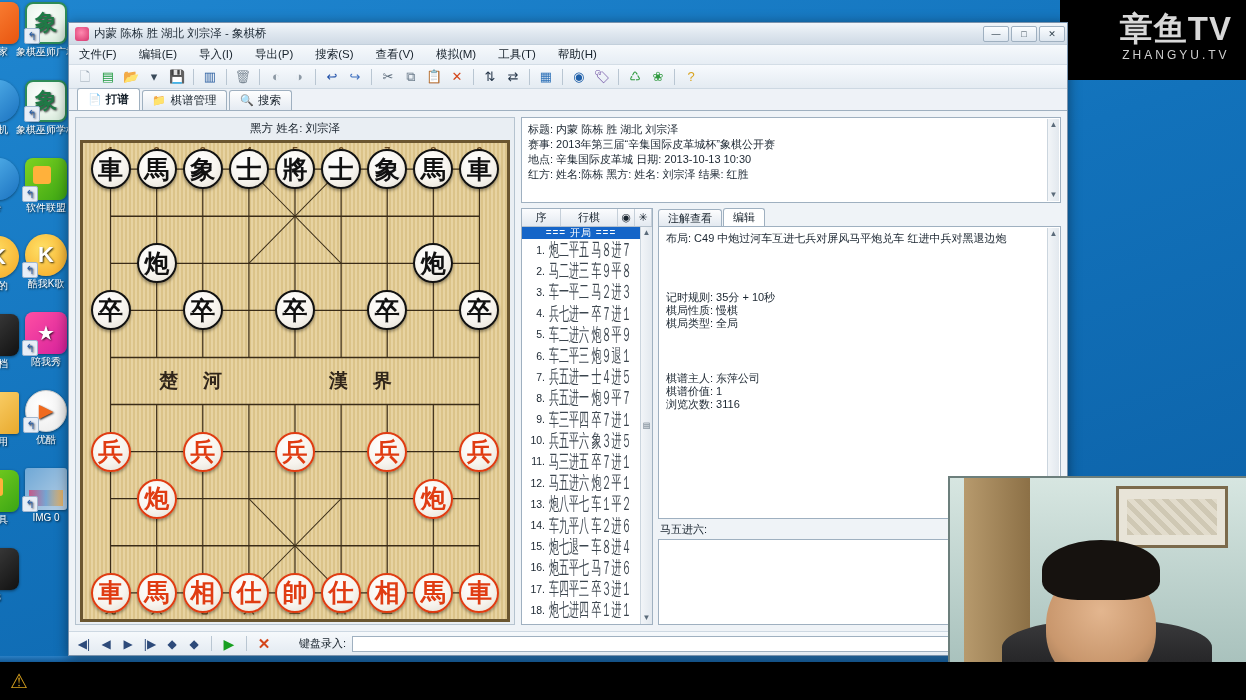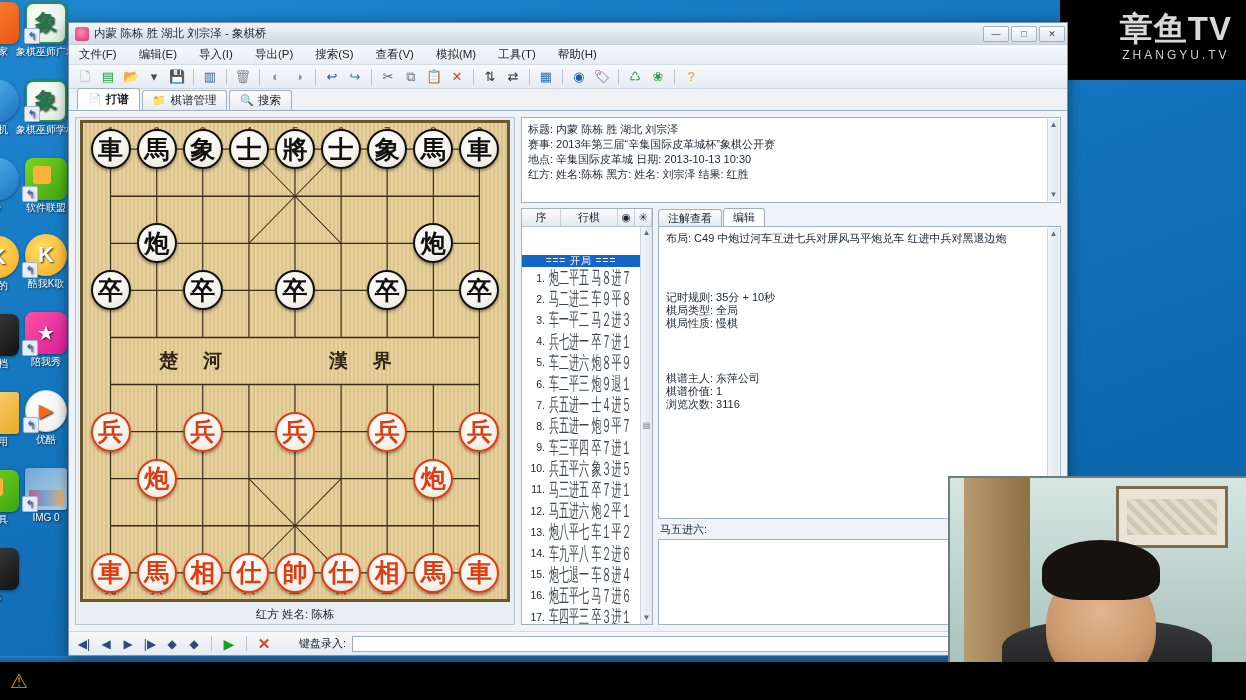--- a/index.html
+++ b/index.html
@@ -213,21 +213,21 @@
   .ml-head {
     height: 18px; flex: 0 0 18px; display: flex;
     background: linear-gradient(180deg,#fbfcfe,#e3e9f0);
     border-bottom: 1px solid #b6c2cd; font-size: 11px; color:#1a2530;
   }
   .ml-head div {
     display:flex; align-items:center; justify-content:center;
     border-right: 1px solid #c5cfd9;
   }
   .ml-body { flex:1; position: relative; overflow: hidden; display:flex; }
-  .ml-rows { flex:1; overflow:hidden;margin-top:28px; }
+  .ml-rows { flex:1; overflow:hidden; }
   .ml-sel {
     background: #1565c8; color: #fff; font-size: 10px;
     height: 12px; display:flex; align-items:center; justify-content:center;
     letter-spacing: 1px;
   }
   .ml-row {
     height: 21.2px; display: flex; align-items: center;
     font-size: 10.5px; color: #1a2530; padding-left: 3px;
     overflow: hidden; position: relative;
   }
@@ -489,20 +489,21 @@
       </div>
       <div class="tab">
         <span class="ti">🔍</span>
         <span>搜索</span>
       </div>
     </div>
 
   <div class="workspace">
 
     <div id="board-panel">
+      <div class="player-label">黑方 姓名: 刘宗泽</div>
       <div id="board-wrap">
         <div id="board">
           <svg id="board-lines" viewBox="0 0 100 100" preserveAspectRatio="none">
               <line x1="6.5" y1="5.5" x2="93.5" y2="5.5" stroke="#3a2c18" stroke-width="0.28"></line>
               <line x1="6.5" y1="15.38888888888889" x2="93.5" y2="15.38888888888889" stroke="#3a2c18" stroke-width="0.28"></line>
               <line x1="6.5" y1="25.27777777777778" x2="93.5" y2="25.27777777777778" stroke="#3a2c18" stroke-width="0.28"></line>
               <line x1="6.5" y1="35.16666666666667" x2="93.5" y2="35.16666666666667" stroke="#3a2c18" stroke-width="0.28"></line>
               <line x1="6.5" y1="45.05555555555556" x2="93.5" y2="45.05555555555556" stroke="#3a2c18" stroke-width="0.28"></line>
               <line x1="6.5" y1="54.94444444444444" x2="93.5" y2="54.94444444444444" stroke="#3a2c18" stroke-width="0.28"></line>
               <line x1="6.5" y1="64.83333333333334" x2="93.5" y2="64.83333333333334" stroke="#3a2c18" stroke-width="0.28"></line>
@@ -583,21 +584,20 @@
               <div class="piece red" style="left: 28.25%; top: 94.5%;">相</div>
               <div class="piece red" style="left: 39.125%; top: 94.5%;">仕</div>
               <div class="piece red" style="left: 50%; top: 94.5%;">帥</div>
               <div class="piece red" style="left: 60.875%; top: 94.5%;">仕</div>
               <div class="piece red" style="left: 71.75%; top: 94.5%;">相</div>
               <div class="piece red" style="left: 82.625%; top: 94.5%;">馬</div>
               <div class="piece red" style="left: 93.5%; top: 94.5%;">車</div>
             </div>
         </div>
       </div>
-      <div class="player-label">红方 姓名: 陈栋</div>
     </div>
 
     <div id="right-panel">
 
       <div class="info-box">
         <div class="line">标题: 内蒙 陈栋 胜 湖北 刘宗泽</div>
         <div class="line">赛事: 2013年第三届“辛集国际皮革城杯”象棋公开赛</div>
         <div class="line">地点: 辛集国际皮革城    日期: 2013-10-13 10:30</div>
         <div class="line">红方: 姓名:陈栋    黑方: 姓名: 刘宗泽    结果: 红胜</div>
         <div class="vscroll">
@@ -701,22 +701,22 @@
 
         <div id="editor">
           <div class="ed-tabs" id="ed-tabs">
               <div class="ed-tab">注解查看</div>
               <div class="ed-tab active">编辑</div>
             </div>
           <div class="ed-body">
             <div class="blk">布局: C49 中炮过河车互进七兵对屏风马平炮兑车 红进中兵对黑退边炮</div>
             <div class="ed-spacer-a"></div>
             <div class="blk">记时规则: 35分 + 10秒</div>
+            <div class="blk">棋局性质: 慢棋</div>
             <div class="blk">棋局类型: 全局</div>
-            <div class="blk">棋局性质: 慢棋</div>
             <div class="ed-spacer-b"></div>
             <div class="blk">棋谱主人: 东萍公司</div>
             <div class="blk">棋谱价值: 1</div>
             <div class="blk">浏览次数: 3116</div>
             <div class="vscroll">
               <div class="ar">▲</div>
               <div class="ar">▼</div>
             </div>
           </div>
           <div class="var-label">马五进六:</div>

